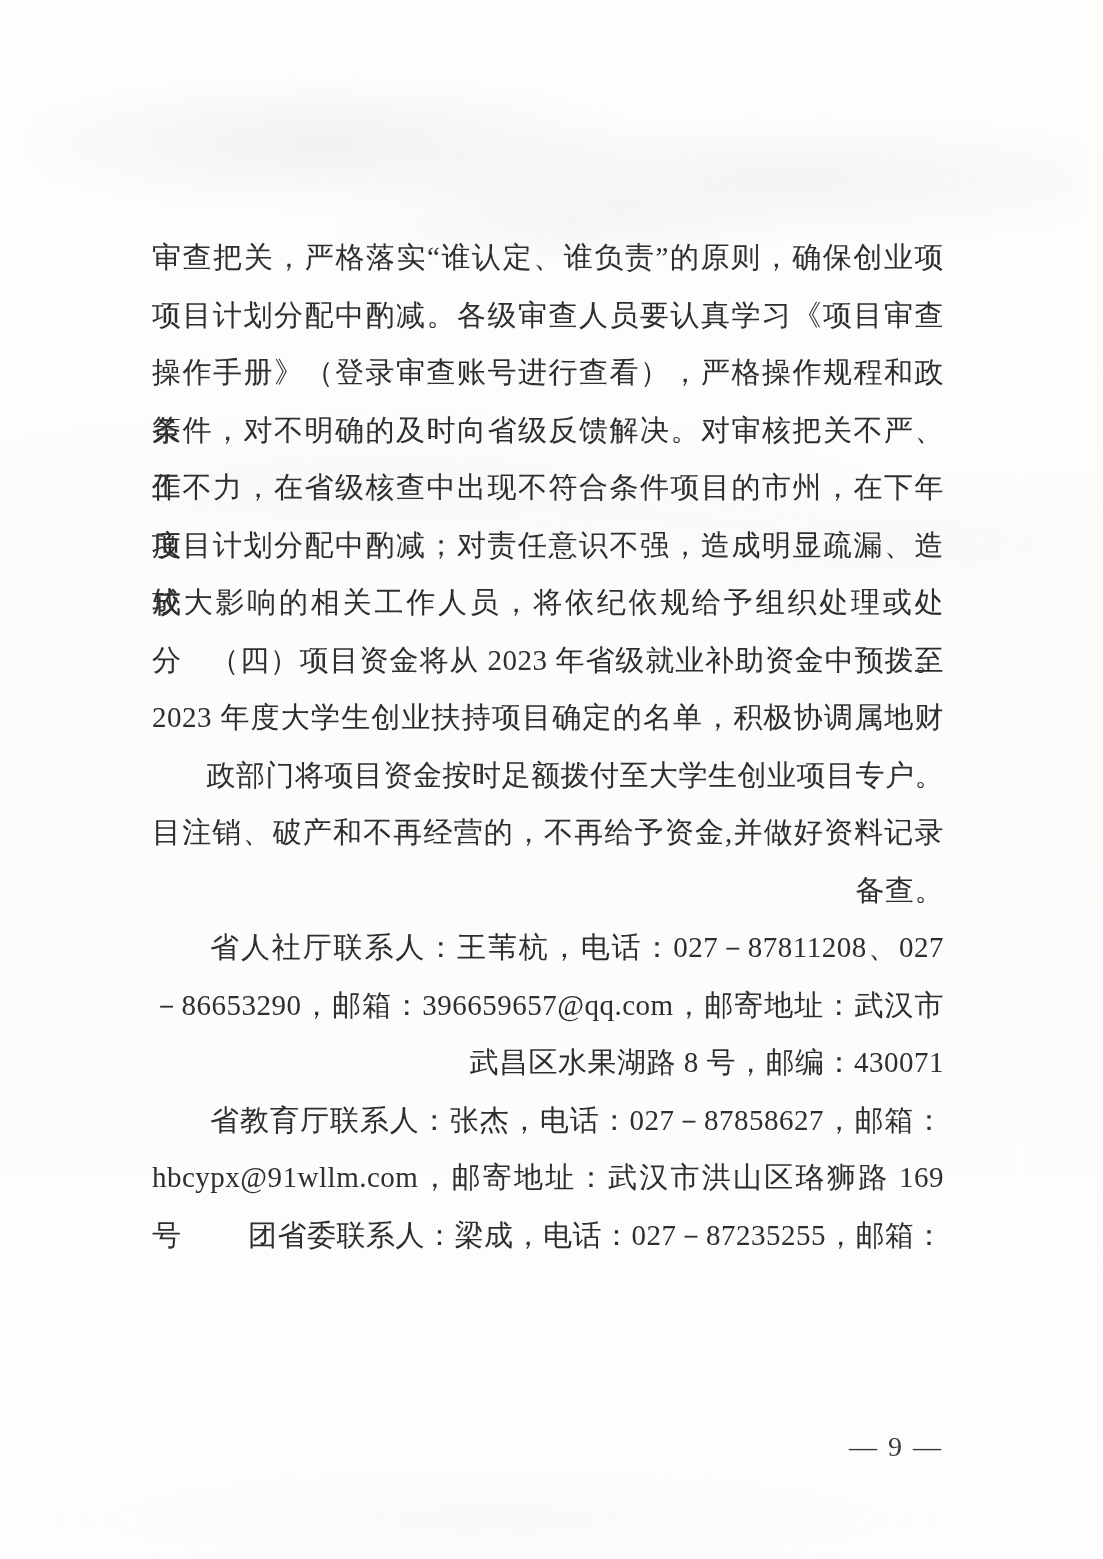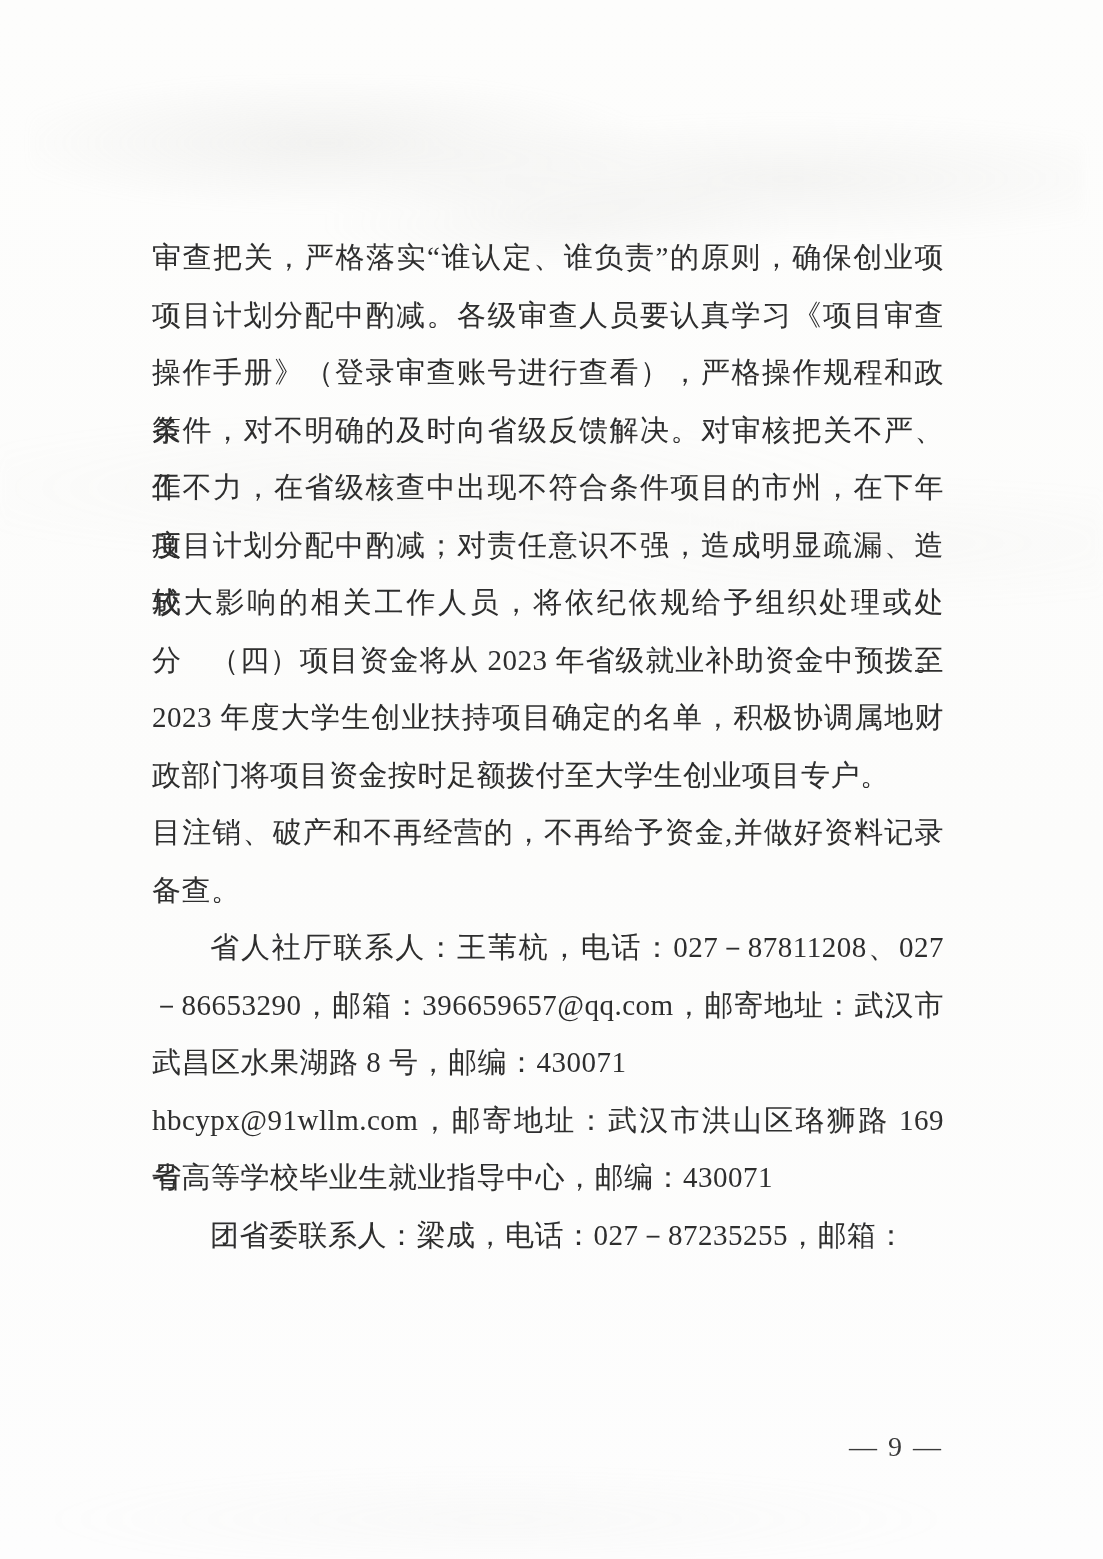--- a/index.html
+++ b/index.html
@@ -45,21 +45,21 @@
     top: 229px;
     width: 792px;
   }
   .paragraph { margin: 0; }
   .line {
     height: 57.5px;
     line-height: 57.5px;
     font-size: 29px;
     letter-spacing: 0.5px;
     white-space: nowrap;
-    text-align: left;
+    text-align: right;
   }
   .line.fill {
     white-space: normal;
     text-align: justify;
     text-align-last: justify;
     text-justify: inter-character;
   }
   .line.indent { padding-left: 58px; }
   .page-number {
     position: absolute;
@@ -97,22 +97,22 @@
       <div class="paragraph">
         <div class="line fill">目注销、破产和不再经营的，不再给予资金,并做好资料记录</div>
         <div class="line">备查。</div>
       </div>
       <div class="paragraph">
         <div class="line fill indent">省人社厅联系人：王苇杭，电话：027－87811208、027</div>
         <div class="line fill">－86653290，邮箱：396659657@qq.com，邮寄地址：武汉市</div>
         <div class="line">武昌区水果湖路 8 号，邮编：430071</div>
       </div>
       <div class="paragraph">
+        <div class="line fill indent">省教育厅联系人：张杰，电话：027－87858627，邮箱：</div>
         <div class="line fill">hbcypx@91wllm.com，邮寄地址：武汉市洪山区珞狮路 169 号</div>
-        <div class="line">省高等学校毕业生就业指导中心，邮编：430071</div>
       </div>
       <div class="paragraph">
         <div class="line indent">团省委联系人：梁成，电话：027－87235255，邮箱：</div>
       </div>
     </div>
 
   <div class="page-number">— 9 —</div>
 </div>
 
 </body></html>

